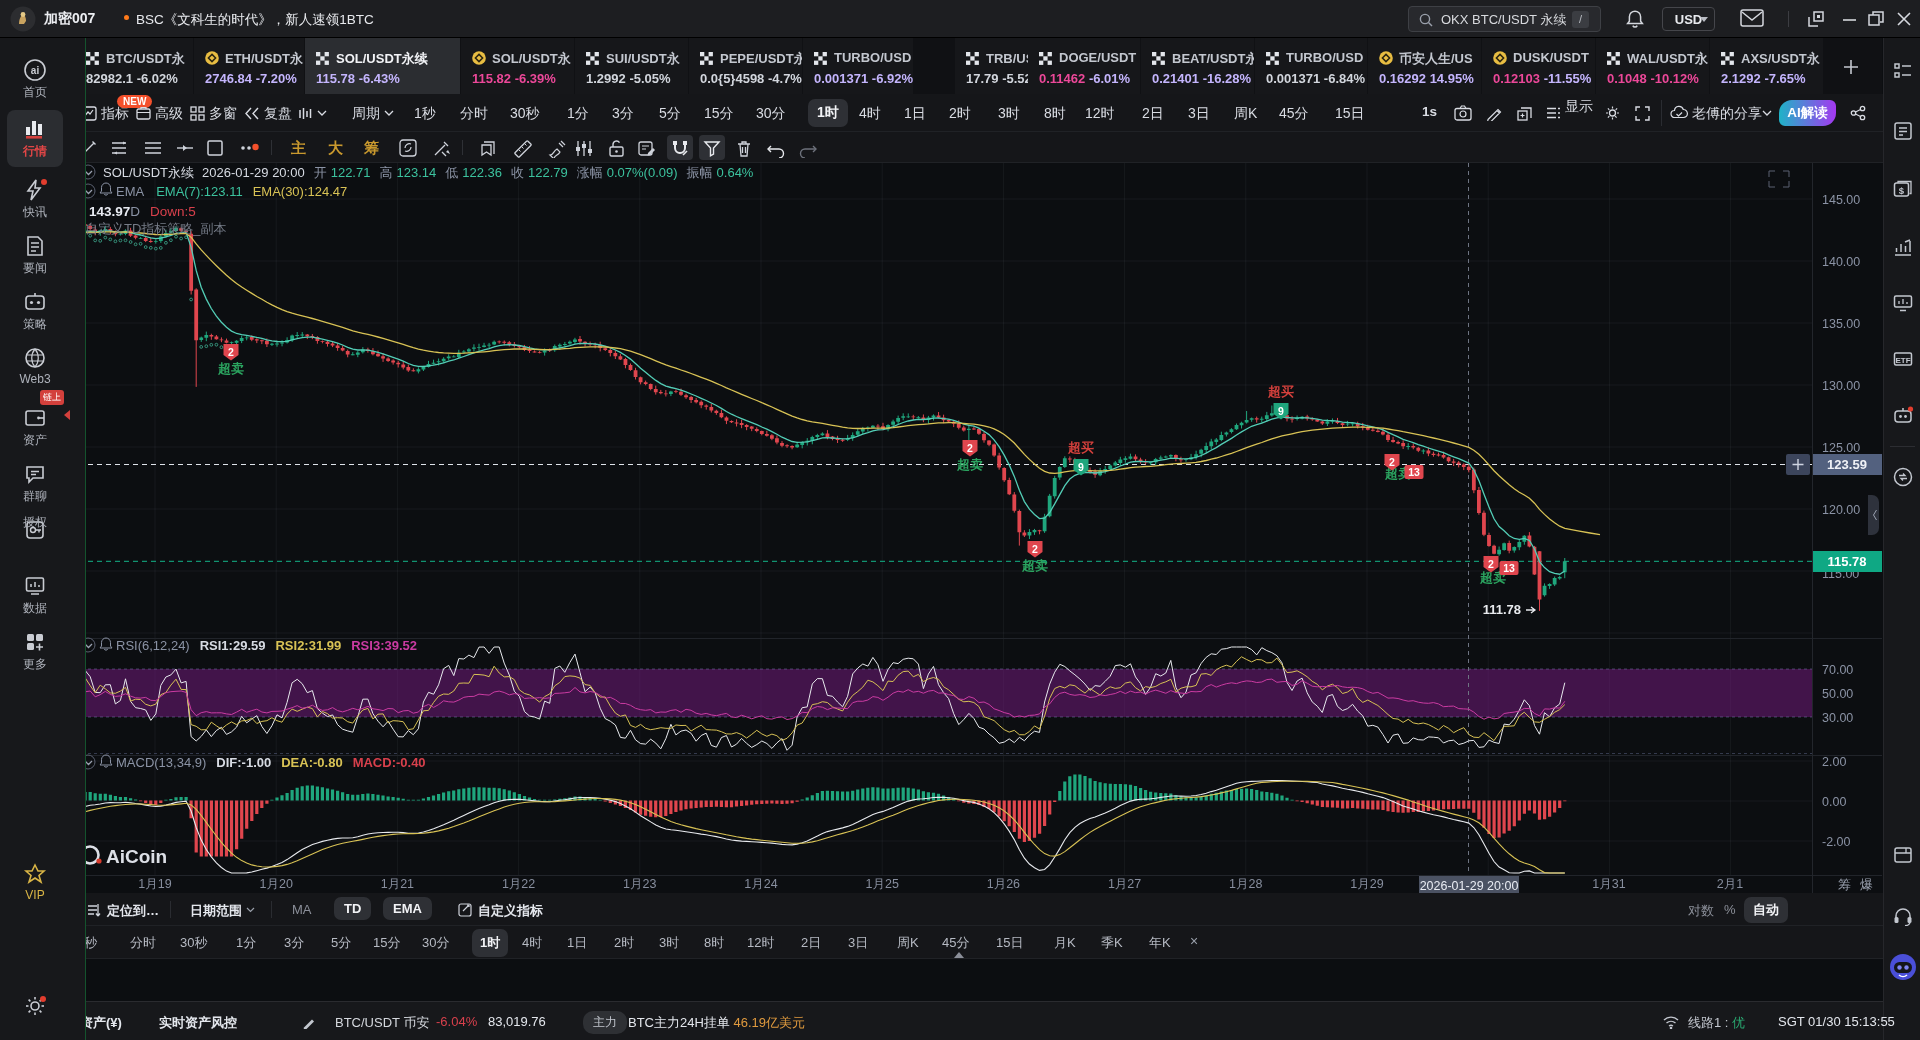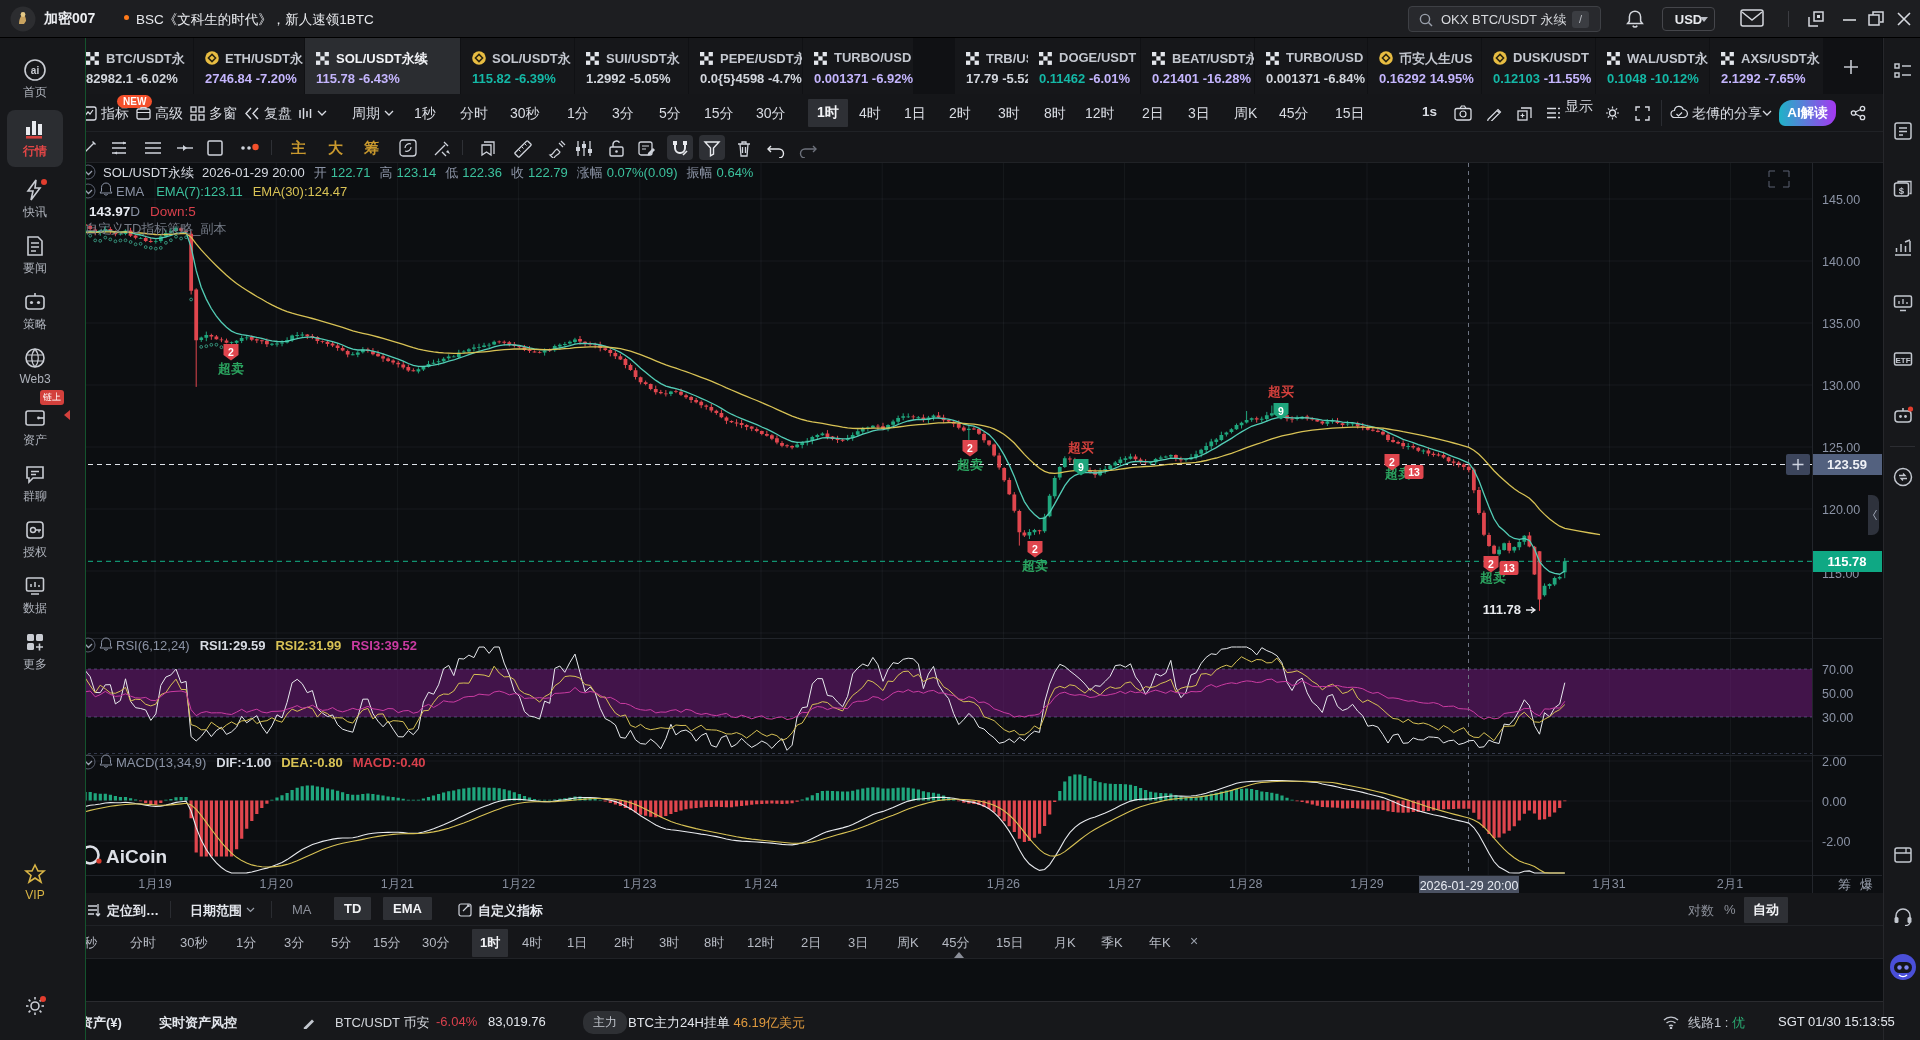--- a/index.html
+++ b/index.html
@@ -8,31 +8,31 @@
 svg{display:block}
 
 #topbar{left:0;top:0;width:1920px;height:38px;background:#1d1e21;border-bottom:1px solid #000}
 
 #tickers{left:70px;top:38px;width:1812px;height:56px;background:#101114}
 .tab{position:absolute;top:0;height:56px;width:112px;background:#16171a;overflow:hidden}
 .tab .t1{position:absolute;left:10px;top:12px;height:16px;font-size:13px;font-weight:bold;color:#c3c7cf;white-space:nowrap}
 .tab .t2{position:absolute;left:11px;top:33px;font-size:13px;font-weight:bold;white-space:nowrap}
 .tab.sel{background:#2b2d31}
 .tab.sel .t1{color:#f2f3f6}
-.pr{color:#d2d6dd}.pg{color:#14b8a6}.pd{color:#c4b5fd}
+.pr{color:#d2d6dd}.pg{color:#ec4899}.pd{color:#c4b5fd}
 
 #leftbar{left:0;top:38px;width:86px;height:1002px;background:#17181b;border-right:1px solid #14532d;z-index:5}
 .litem{position:absolute;left:0;width:70px;text-align:center;color:#aeb2bb;font-size:12px}
 .lsel{position:absolute;left:7px;width:56px;height:57px;background:#2b2d31;border-radius:8px}
 
 #rightbar{left:1883px;top:38px;width:37px;height:1002px;background:#17181b;border-left:1px solid #26272b}
 
 #toolbar1{left:0;top:94px;width:1883px;height:38px;background:#151619;border-bottom:1px solid #202226;color:#d9dce3;font-size:14px}
 #toolbar2{left:0;top:132px;width:1883px;height:31px;background:#151619;border-bottom:1px solid #202226}
-.sel-box{background:#2e3035;border-radius:1px;color:#f2f3f6}
+.sel-box{background:#2e3035;border-radius:7px;color:#f2f3f6}
 .dim{color:#8b8f99}
 
 #row3{left:0;top:893px;width:1883px;height:33px;background:#151619;border-bottom:1px solid #202226;color:#cfd3db;font-size:13px}
 #row4{left:0;top:926px;width:1883px;height:33px;background:#151619;border-bottom:1px solid #202226;color:#b6bac3;font-size:13px}
 #row5{left:0;top:959px;width:1883px;height:42px;background:#141518;border-bottom:1px solid #202226;color:#d5d8df;font-size:13.5px}
 #statusbar{left:70px;white-space:nowrap;top:1001px;width:1813px;height:49px;background:#17181b;border-top:1px solid #2a2b2f;color:#d5d8de;font-size:13px}
 </style></head>
 <body>
 <div id="app">
 
@@ -286,21 +286,21 @@
       <svg class="abs" style="left:23px;top:424px" width="24" height="24">
         <path d="M4 5h16v11H10l-4 4v-4H4z" fill="none" stroke="#c9ccd3" stroke-width="1.6"></path>
         <path d="M8 9.5h8M8 12.5h5" stroke="#c9ccd3" stroke-width="1.3"></path>
       </svg>
       <div class="litem" style="top:450px">群聊</div>
       <svg class="abs" style="left:23px;top:480px" width="24" height="24">
         <rect x="4" y="4" width="16" height="16" rx="3" fill="none" stroke="#c9ccd3" stroke-width="1.6"></rect>
         <circle cx="10" cy="12" r="2.5" fill="none" stroke="#c9ccd3" stroke-width="1.4"></circle>
         <path d="M12.5 12H18M16 12v2.5" stroke="#c9ccd3" stroke-width="1.4"></path>
       </svg>
-      <div class="litem" style="top:506px">授权</div>
+      <div class="litem" style="top:476px">授权</div>
       <svg class="abs" style="left:23px;top:536px" width="24" height="24">
         <rect x="3.5" y="4" width="17" height="13" rx="1.5" fill="none" stroke="#c9ccd3" stroke-width="1.6"></rect>
         <path d="M8 13v-3M12 13V8M16 13v-2M8 20h8" stroke="#c9ccd3" stroke-width="1.5"></path>
       </svg>
       <div class="litem" style="top:562px">数据</div>
       <svg class="abs" style="left:23px;top:592px" width="24" height="24">
         <g fill="#c9ccd3">
           <rect x="4" y="4" width="7" height="7" rx="1.5"></rect>
           <rect x="13" y="4" width="7" height="7" rx="1.5"></rect>
           <rect x="4" y="13" width="7" height="7" rx="1.5"></rect>

